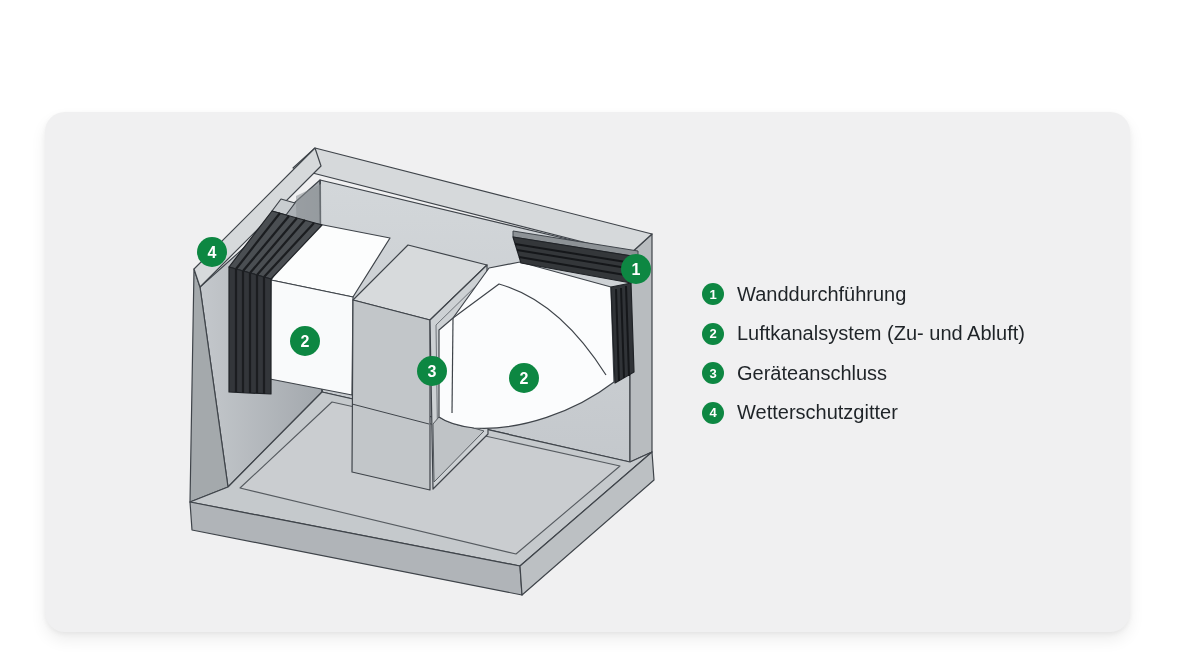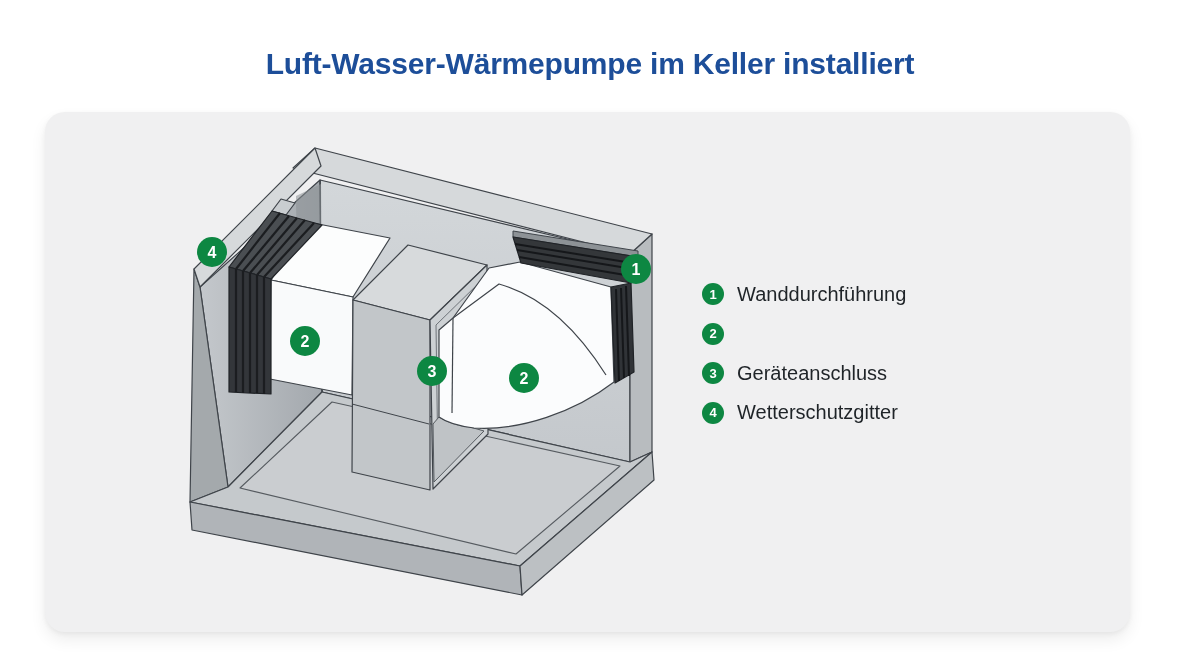--- a/index.html
+++ b/index.html
@@ -19,21 +19,20 @@
   .llabel { font-size:20px; color:#1f2428; white-space:nowrap; }
   .marker-num { font-size:16px; font-weight:bold; fill:#ffffff; text-anchor:middle;
                 font-family:"Liberation Sans", sans-serif; }
   polygon, path, line { vector-effect:none; }
 </style>
 </head>
 <body>
 
 <div class="page">
 
-  <h1 class="title">Luft-Wasser-Wärmepumpe im Keller installiert</h1>
 
   <div class="panel"></div>
 
   <svg class="diagram" viewBox="0 0 1180 664">
     <defs>
       <linearGradient id="gradR" x1="0" y1="0" x2="0" y2="1">
         <stop offset="0" stop-color="#d3d7da"></stop>
           <stop offset="1" stop-color="#c4c8cc"></stop>
       </linearGradient>
       <linearGradient id="gradL" x1="0" y1="0" x2="1" y2="0">
@@ -149,20 +148,21 @@
     <div class="legend-row">
       <span class="lbadge">
           <span>1</span>
         </span>
       <span class="llabel">Wanddurchführung</span>
     </div>
     <div class="legend-row">
       <span class="lbadge">
           <span>2</span>
         </span>
+      <span class="llabel">Luftkanalsystem (Zu- und Abluft)</span>
     </div>
     <div class="legend-row">
       <span class="lbadge">
           <span>3</span>
         </span>
       <span class="llabel">Geräteanschluss</span>
     </div>
     <div class="legend-row">
       <span class="lbadge">
           <span>4</span>

